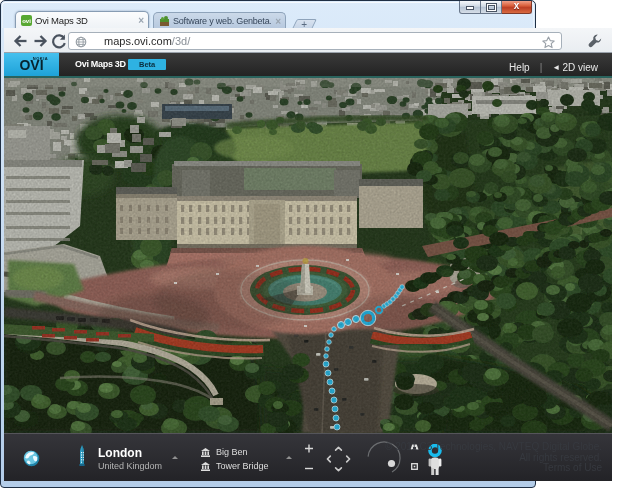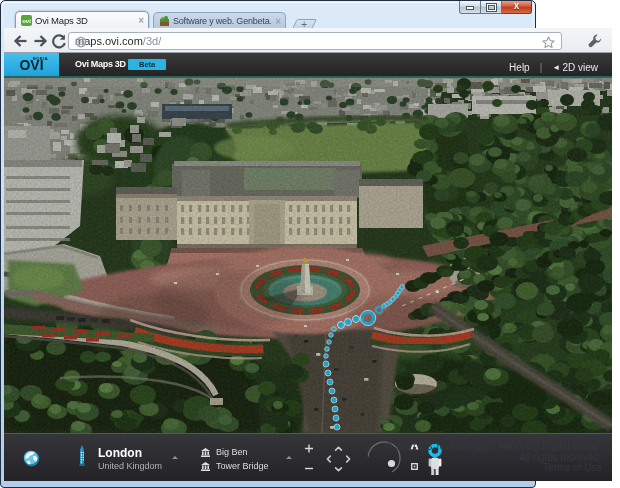--- a/index.html
+++ b/index.html
@@ -25,21 +25,21 @@
 .tclose{flex:none;color:#9aa5b1;font-size:10px;margin:0 4px;font-weight:bold}
 #tab2 .ttitle{font-size:9px}
 #newtab{position:absolute;left:293px;top:12px;width:20px;height:12px;background:linear-gradient(#d8e2ef,#c2d2e5);border:1px solid #8ea3ba;border-radius:2px;transform:skewX(-26deg)}
 #newtab:after{content:"+";position:absolute;left:6px;top:-1px;color:#5a6b80;font-size:10px;transform:skewX(26deg)}
 
 #content{position:absolute;left:3px;top:27px;width:608px;height:453px;background:#000}
 
 #navbar{position:relative;width:608px;height:25px;background:linear-gradient(#f4f6f8,#e9edf1);border-bottom:1px solid #9aa2ab}
 .nbtn{position:absolute;top:2px;height:22px;display:flex;align-items:center;justify-content:center}
 #urlbar{position:absolute;left:64px;top:4px;width:494px;height:18px;background:#fff;border:1px solid #a6b0ba;border-radius:3px;display:flex;align-items:center;font-size:11px}
-#urltext{margin-left:6px;color:#2a2a2a;letter-spacing:0}
+#urltext{margin-left:35px;color:#2a2a2a;letter-spacing:0}
 #urltext span{color:#8a9097}
 
 #ovibar{position:relative;width:608px;height:23px;background:linear-gradient(#3a3a3a,#232323);overflow:hidden}
 #ovilogo{position:absolute;left:0;top:0;width:55px;height:23px;background:linear-gradient(#45c0ee,#1ea2d8);color:#06222e;text-align:center}
 #ovilogo .nokia{font-size:4px;font-weight:bold;letter-spacing:.5px;margin:3px 0 -3px 18px}
 #ovilogo .ovi{font-size:14px;font-weight:bold;letter-spacing:0;line-height:15px;font-family:"Liberation Sans",sans-serif}
 #ovititle{position:absolute;left:71px;top:6px;font-size:9px;font-weight:bold;color:#fff;letter-spacing:-0.3px}
 #beta{position:absolute;left:124px;top:6px;font-size:7.5px;font-weight:bold;color:#0a3040;background:#2eb2e2;padding:1px 11px;border-radius:1px}
 #oviright{position:absolute;right:14px;top:9px;font-size:10px;color:#e8e8e8}
 #oviright .sep{color:#888;margin:0 10px}

